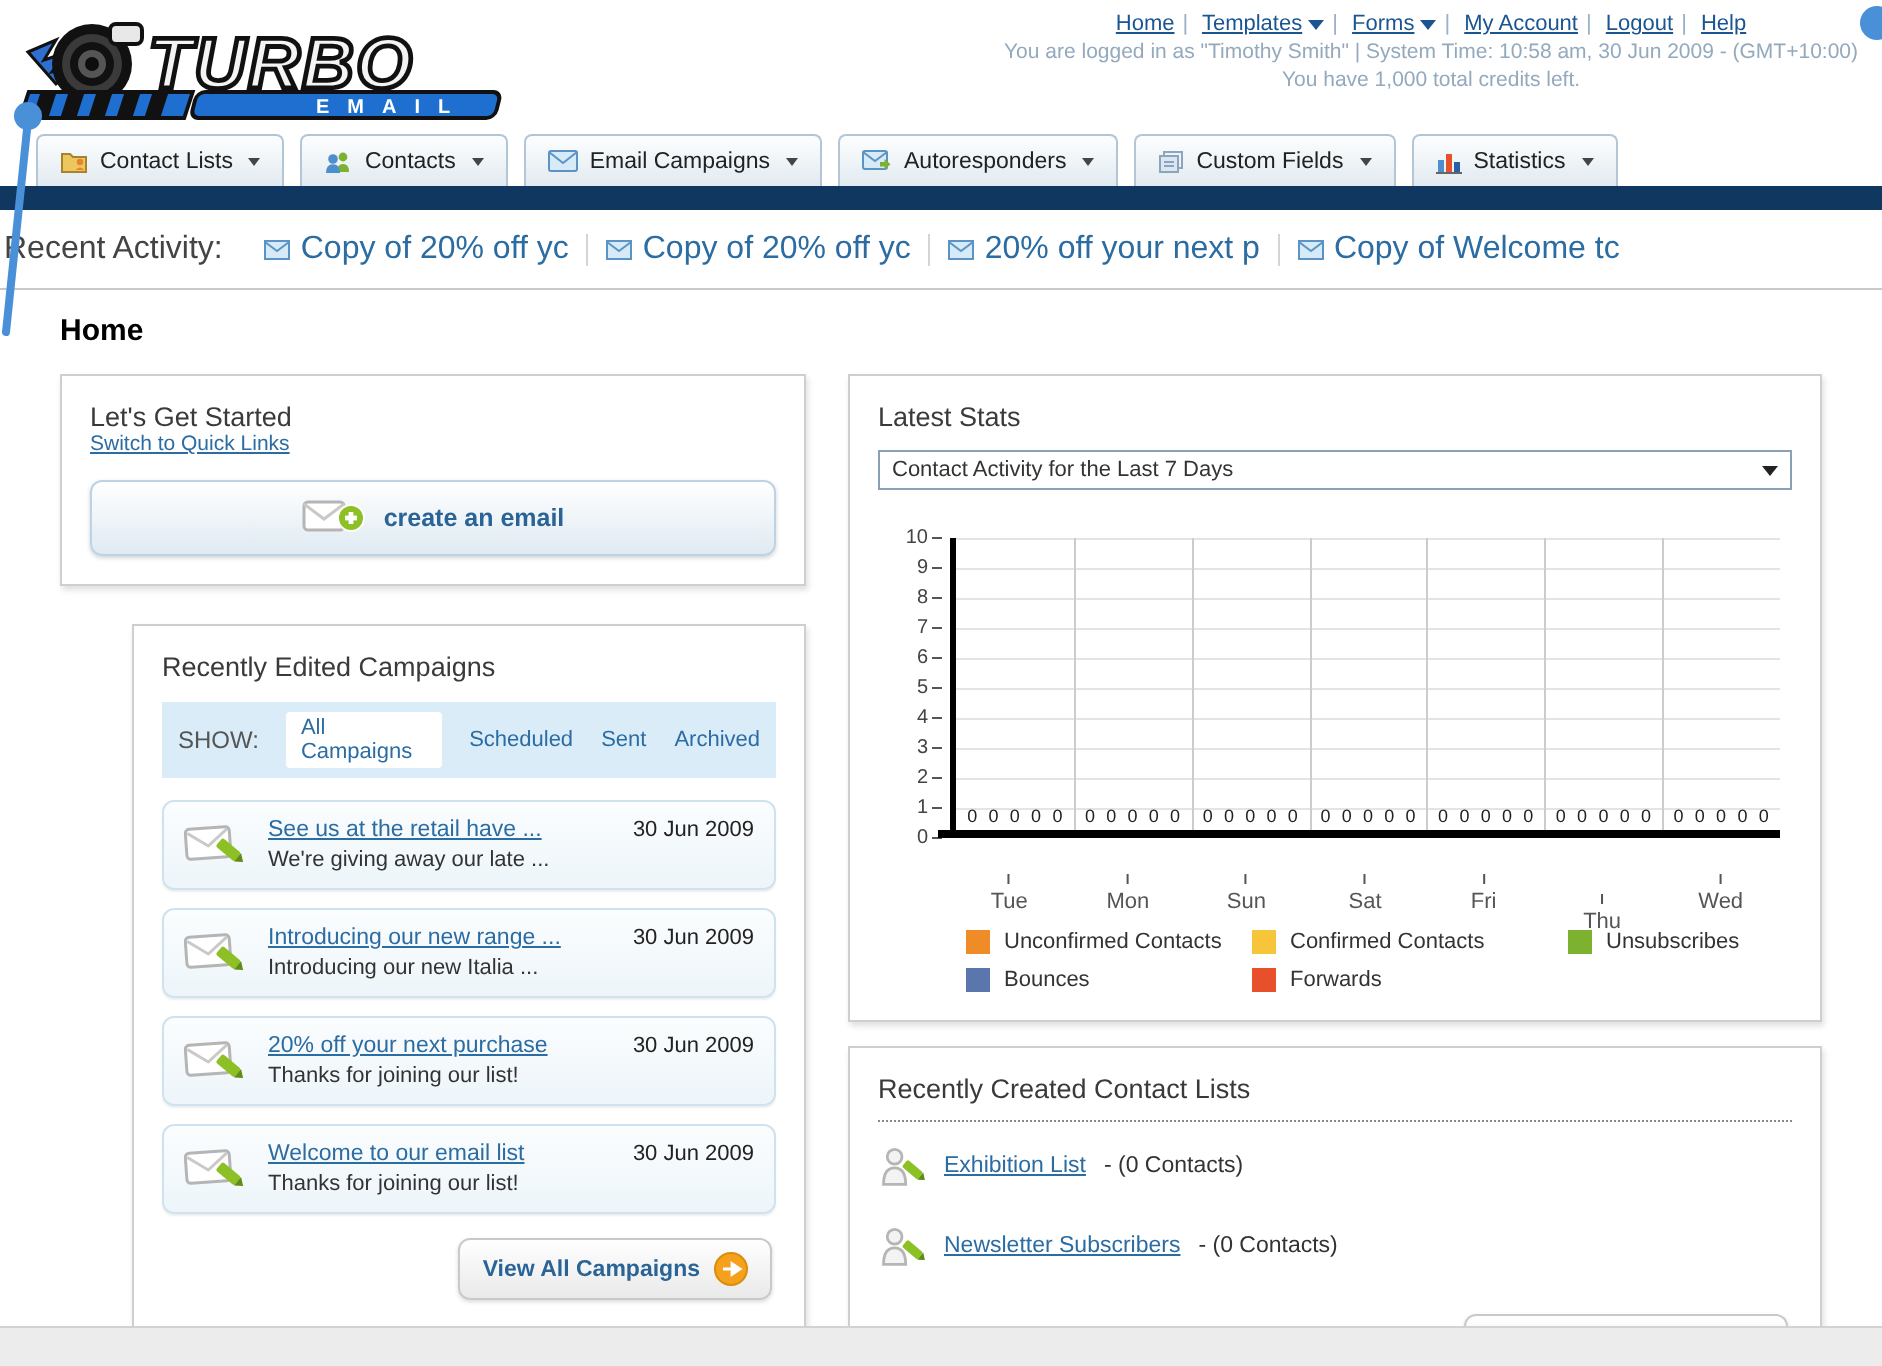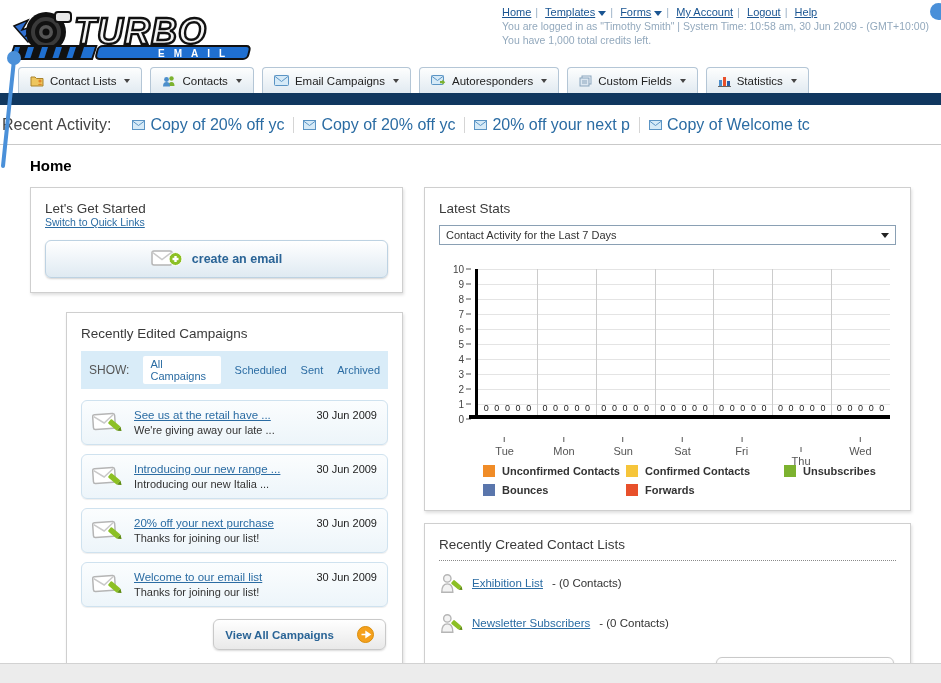--- a/index.html
+++ b/index.html
@@ -7,21 +7,21 @@
   body {
     font-family:"Liberation Sans", sans-serif;
     background:#fff; color:#333; position:relative; overflow:hidden;
     font-size:11px;
   }
   a { cursor:pointer; }
 
   
   .header { position:relative; height:66px; background:#fff; }
   .logo { position:absolute; left:8px; top:4px; }
-  .header-right { position:absolute; right:12px; top:5px; text-align:left; line-height:14px; }
+  .header-right { position:absolute; right:12px; top:5px; text-align:center; line-height:14px; }
   .topnav { font-size:11px; color:#9ab0c6; }
   .topnav a { color:#1a5592; text-decoration:underline; }
   .topnav .sep { color:#9ab0c6; margin:0 4px; text-decoration:none; }
   .caret-dn { display:inline-block; width:0; height:0; border-left:4px solid transparent;
     border-right:4px solid transparent; border-top:5px solid #1a5592; vertical-align:middle; margin-left:3px;}
   .hdr-info { color:#93a9bd; font-size:10.5px; }
   .blue-dot { position:absolute; right:-6px; top:3px; width:17px; height:17px;
     border-radius:50%; background:#4a90d9; }
   .left-pin { position:absolute; left:0; top:46px; z-index:6; }
 
@@ -69,21 +69,21 @@
   .filterbar a { color:#2b6ca3; text-decoration:none; }
   .filterbar a.active { background:#fff; padding:2px 7px; border-radius:2px; }
   .camp-list { margin-top:11px; }
   .camp-row { display:flex; align-items:flex-start; gap:10px; border:1px solid #cfe2ef; border-radius:6px;
     background:linear-gradient(#fbfdfe,#edf5fa); padding:8px 10px; margin-bottom:9px;
     box-shadow:0 1px 1px rgba(0,0,0,.07); cursor:pointer; }
   .camp-row .ttl { color:#2b6ca3; text-decoration:underline; font-size:11.5px; display:block; margin-bottom:3px; }
   .camp-row .sub { color:#333; font-size:11px; }
   .camp-row .date { margin-left:auto; font-size:11px; color:#222; white-space:nowrap; }
   .btn-row { text-align:right; margin-top:12px; padding-right:2px; }
-  .pill-btn { display:inline-flex; align-items:center; gap:23px; padding:6px 11px; border:1px solid #c9c9c9;
+  .pill-btn { display:inline-flex; align-items:center; gap:7px; padding:6px 11px; border:1px solid #c9c9c9;
     border-radius:6px; background:linear-gradient(#ffffff,#e9e9e9); color:#2a6496; font-weight:bold;
     font-size:11.5px; box-shadow:0 1px 2px rgba(0,0,0,.15); cursor:pointer; }
 
   
   .stats-panel { padding:13px 14px 12px; margin-bottom:12px; }
   .dropdown { margin-top:9px; border:1px solid #8aa0b4; background:#fff; height:20px; display:flex;
     align-items:center; justify-content:space-between; padding:0 6px; font-size:11px; color:#333; cursor:pointer; }
   .dd-caret { width:0; height:0; border-left:4px solid transparent; border-right:4px solid transparent;
     border-top:5px solid #222; }
   .chart-wrap { position:relative; margin:24px 2px 0 6px; height:192px; }
@@ -95,21 +95,21 @@
     border-left:3px solid #000; border-bottom:4px solid #000; background:#fff; }
   .chart-plot::before { content:""; position:absolute; left:-9px; bottom:-4px; width:9px; height:4px; background:#000; }
   .hgrid { position:absolute; left:0; right:0; height:1px; background:#e4e4e4; }
   .vgrid { position:absolute; top:0; bottom:0; width:1px; background:#ccc; }
   .zero-group { position:absolute; bottom:2px; display:flex; justify-content:space-evenly;
     font-size:9px; color:#222; }
   .chart-x { position:absolute; left:30px; right:4px; top:168px; height:32px; }
   .xtick { position:absolute; transform:translateX(-50%); text-align:center; font-size:11px; color:#555; }
   .xtick i { display:block; width:1px; height:5px; background:#555; margin:0 auto 3px; }
   .legend { margin:4px 0 2px 44px; display:grid; grid-template-columns:143px 158px auto; row-gap:7px; }
-  .legend-item { display:flex; align-items:flex-end; gap:7px; font-size:11px; color:#333;font-weight:bold; }
+  .legend-item { display:flex; align-items:flex-end; gap:7px; font-size:11px; color:#333; }
   .legend-item .swatch { width:12px; height:12px; display:inline-block; }
 
   
   .cl-panel { padding:13px 14px 14px; }
   .cl-panel .panel-title { padding-bottom:8px; border-bottom:1px dotted #8a8a8a; }
   .cl-item { display:flex; align-items:center; gap:9px; padding:9px 0 5px; }
   .cl-item a { color:#2b6ca3; text-decoration:underline; font-size:11.5px; }
   .cl-item .detail { color:#333; font-size:11.5px; }
   .cl-panel .btn-row { margin-top:16px; }
 

